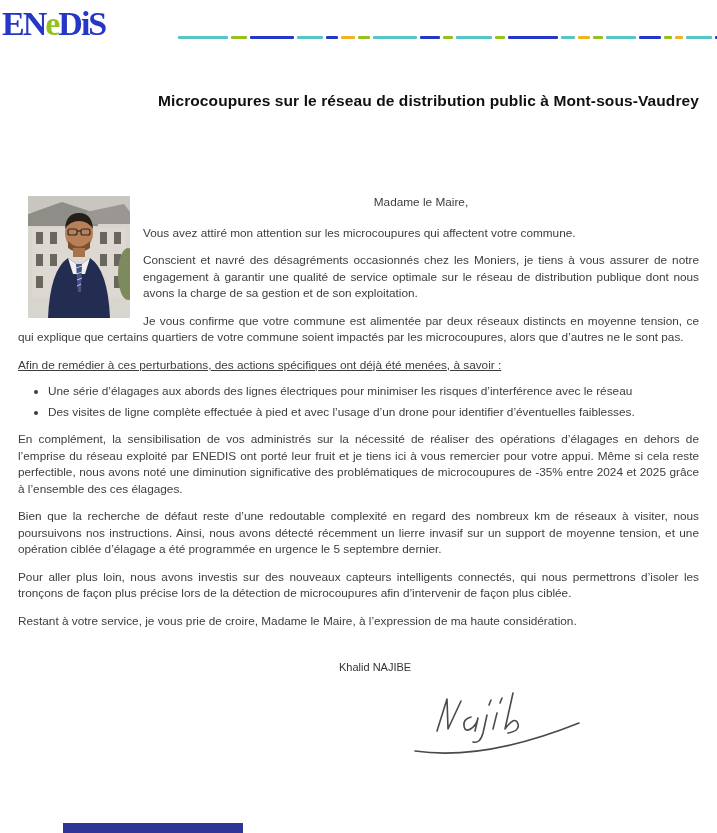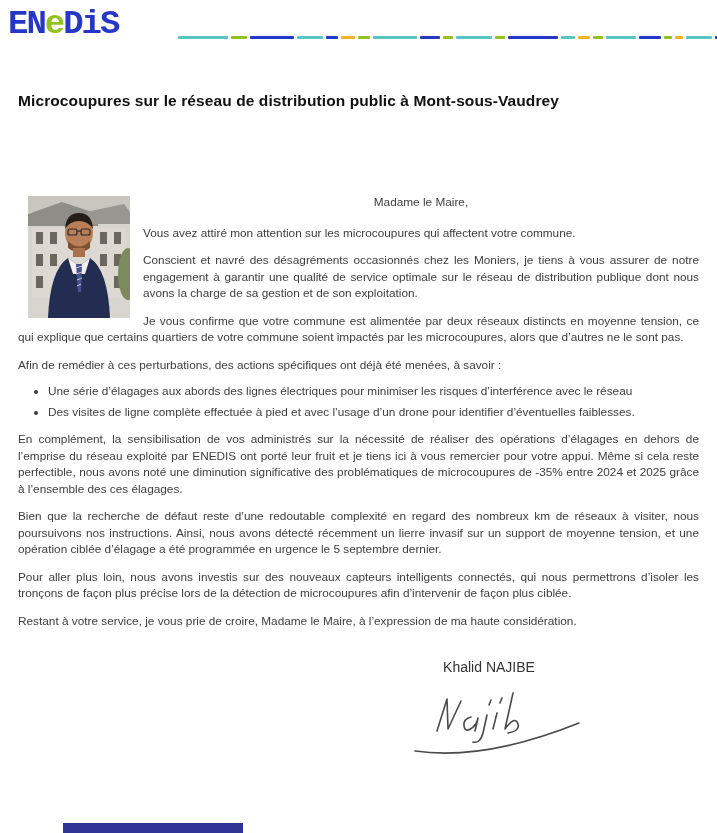--- a/index.html
+++ b/index.html
@@ -8,52 +8,52 @@
     width:717px;height:833px;
     margin:0 auto;
     background:#ffffff;
     overflow:hidden;
     font-family:"Liberation Sans", sans-serif;
     color:#3d3d3d;
   }
   
   .header{position:relative;height:52px;}
   .logo{
-    position:absolute;left:8px;top:4px;
-    font-family:Liberation Mono, monospace;
+    position:absolute;left:2px;top:4px;
+    font-family:Liberation Serif, serif;
     font-weight:800;font-size:34px;letter-spacing:-2px;line-height:40px;
     user-select:none;
   }
   .divider{
     position:absolute;left:178px;top:36px;width:539px;height:3px;
     display:flex;align-items:stretch;overflow:hidden;
   }
   .divider .seg{display:inline-block;height:3px;margin-right:3px;flex:0 0 auto;border-radius:1px;}
   
   .title{
     margin:40px 18px 0 18px;
-    text-align:left;
+    text-align:right;
     font-size:15.5px;font-weight:700;color:#111111;
     letter-spacing:0.1px;
   }
   
   .letter{margin:84px 18px 0 18px;font-size:11.8px;line-height:16.5px;}
   .photo{
     float:left;width:102px;height:122px;margin:2px 13px 6px 10px;
     overflow:hidden;background:#d8d5cf;
   }
   .letter p{margin:0 0 11px 0;text-align:justify;}
   .letter p.salutation{text-align:center;margin-bottom:14px;}
   .letter ul{margin:10px 0 11px 0;padding-left:30px;}
   .letter li{margin-bottom:4px;text-align:justify;}
-  .letter p.bullet-intro{margin-bottom:0;}
+  .letter p.bullet-intro{margin-bottom:0;text-decoration:underline;}
   
   .sig-block{
     width:300px;margin:28px 60px 0 auto;
-    text-align:center;font-size:14px;line-height:20px;color:#333;
+    text-align:left;font-size:11px;line-height:20px;color:#333;
   }
   .autograph{display:block;margin:2px 0 0 70px;}
   
   .footer-bar{position:absolute;left:63px;bottom:0;width:180px;height:10px;}
 </style>
 </head>
 <body>
 
 <div class="page">
 

